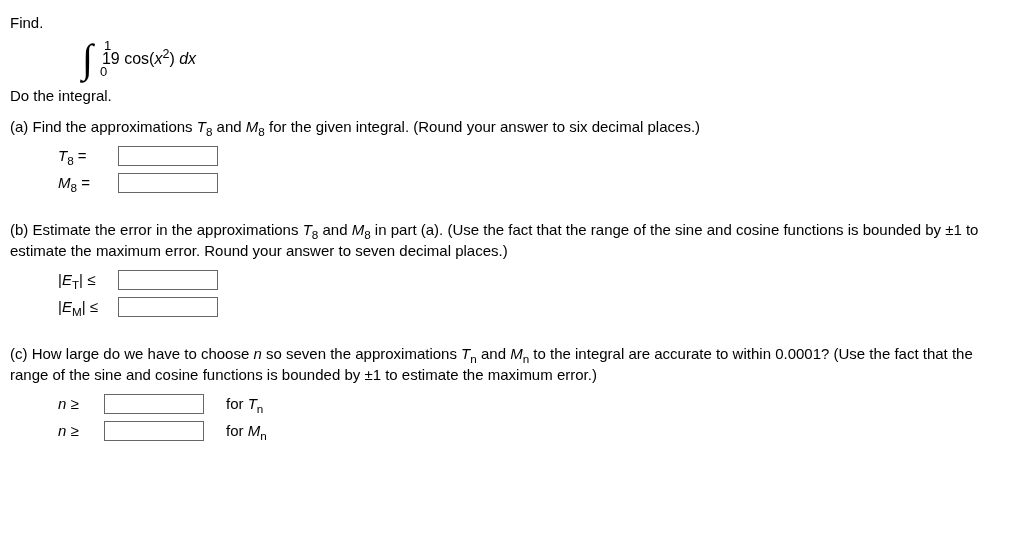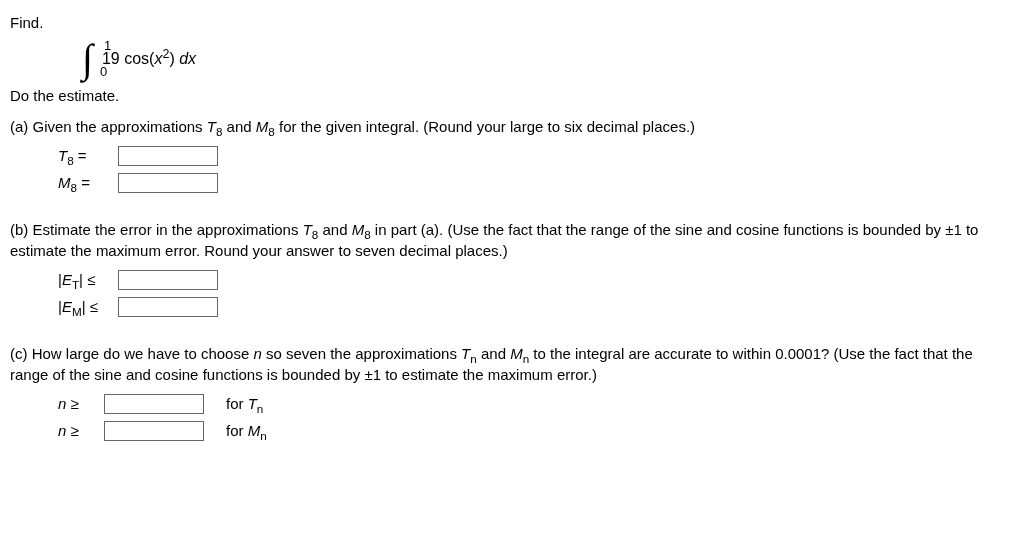--- a/index.html
+++ b/index.html
@@ -86,24 +86,24 @@
     <span class="int-upper">1</span>
     <span class="int-lower">0</span>
   </span>
   <span class="integrand">
     <span>19</span>
     <span> </span><span>cos(</span><span class="ital">x</span><sup>2</sup><span>)</span>
     <span> </span><span class="ital"><span>d</span><span>x</span></span>
   </span>
 </div>
 
-<div class="row">Do the estimate.</div>
+<div class="row">Do the integral.</div>
 
 <div class="row indent2 question-block">
-  <span>(a) Given the approximations </span><span class="math-T">T</span><sub>8</sub><span> and </span><span class="math-T">M</span><sub>8</sub><span> for the given integral. (Round your large to six decimal places.)</span>
+  <span>(a) Find the approximations </span><span class="math-T">T</span><sub>8</sub><span> and </span><span class="math-T">M</span><sub>8</sub><span> for the given integral. (Round your answer to six decimal places.)</span>
 </div>
 
 <div class="answer-row">
   <span class="label"><span class="math-T">T</span><sub>8</sub> <span>=</span></span>
   <input class="answer-input" type="text" style="">
 </div>
 
 <div class="answer-row">
   <span class="label"><span class="math-T">M</span><sub>8</sub> <span>=</span></span>
   <input class="answer-input" type="text" style="">

